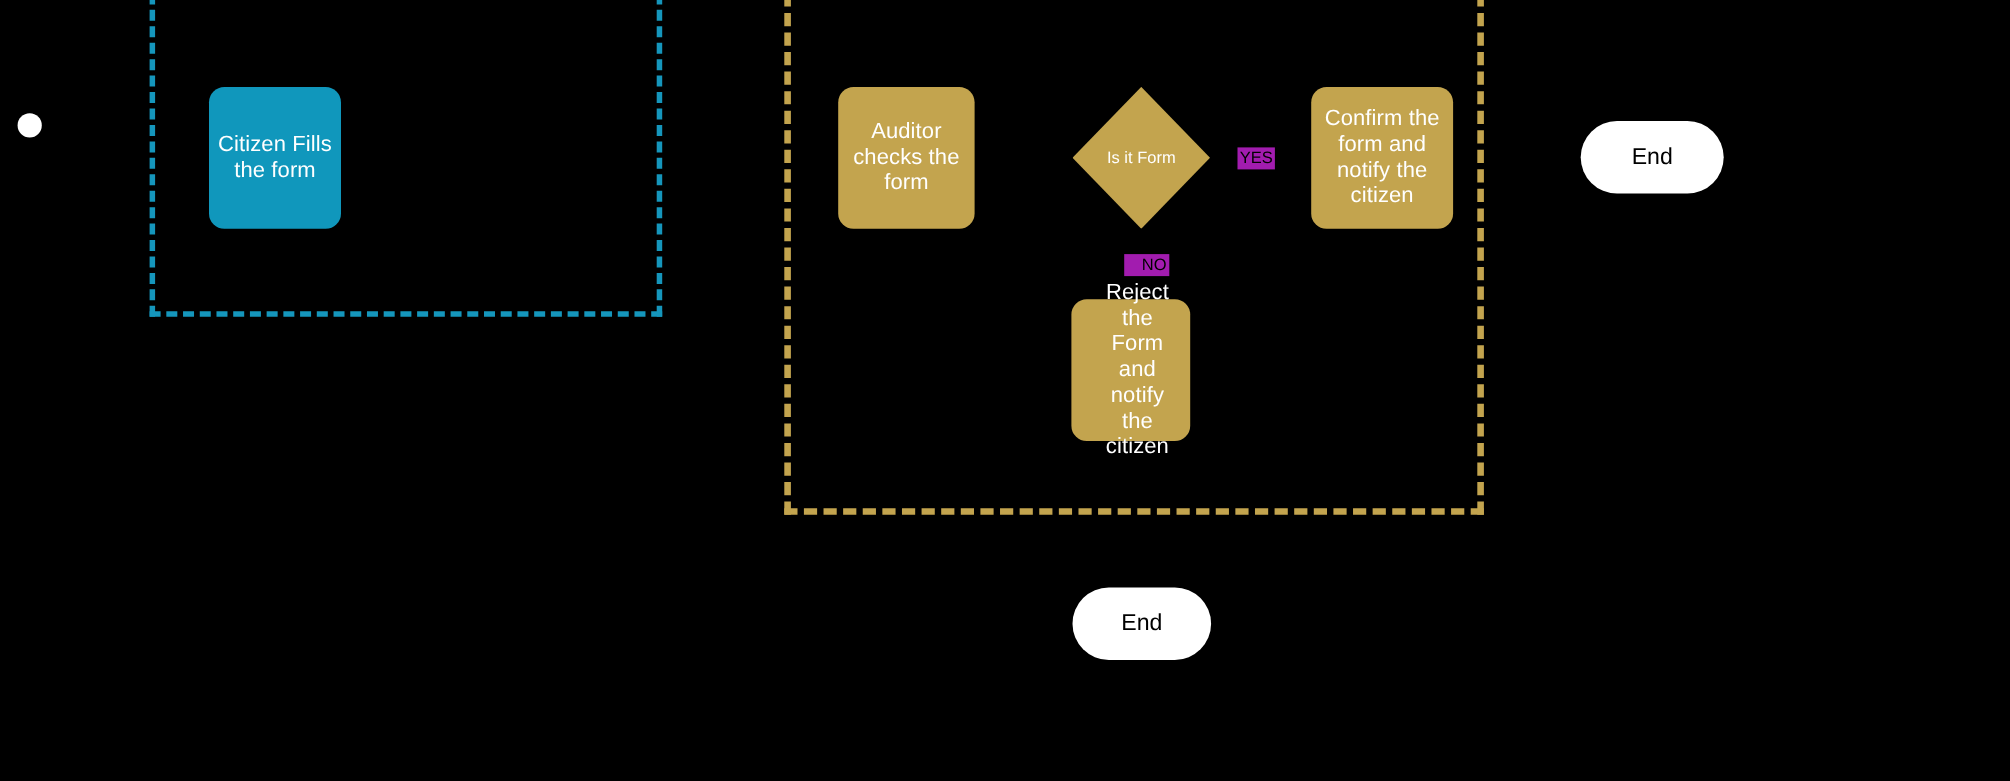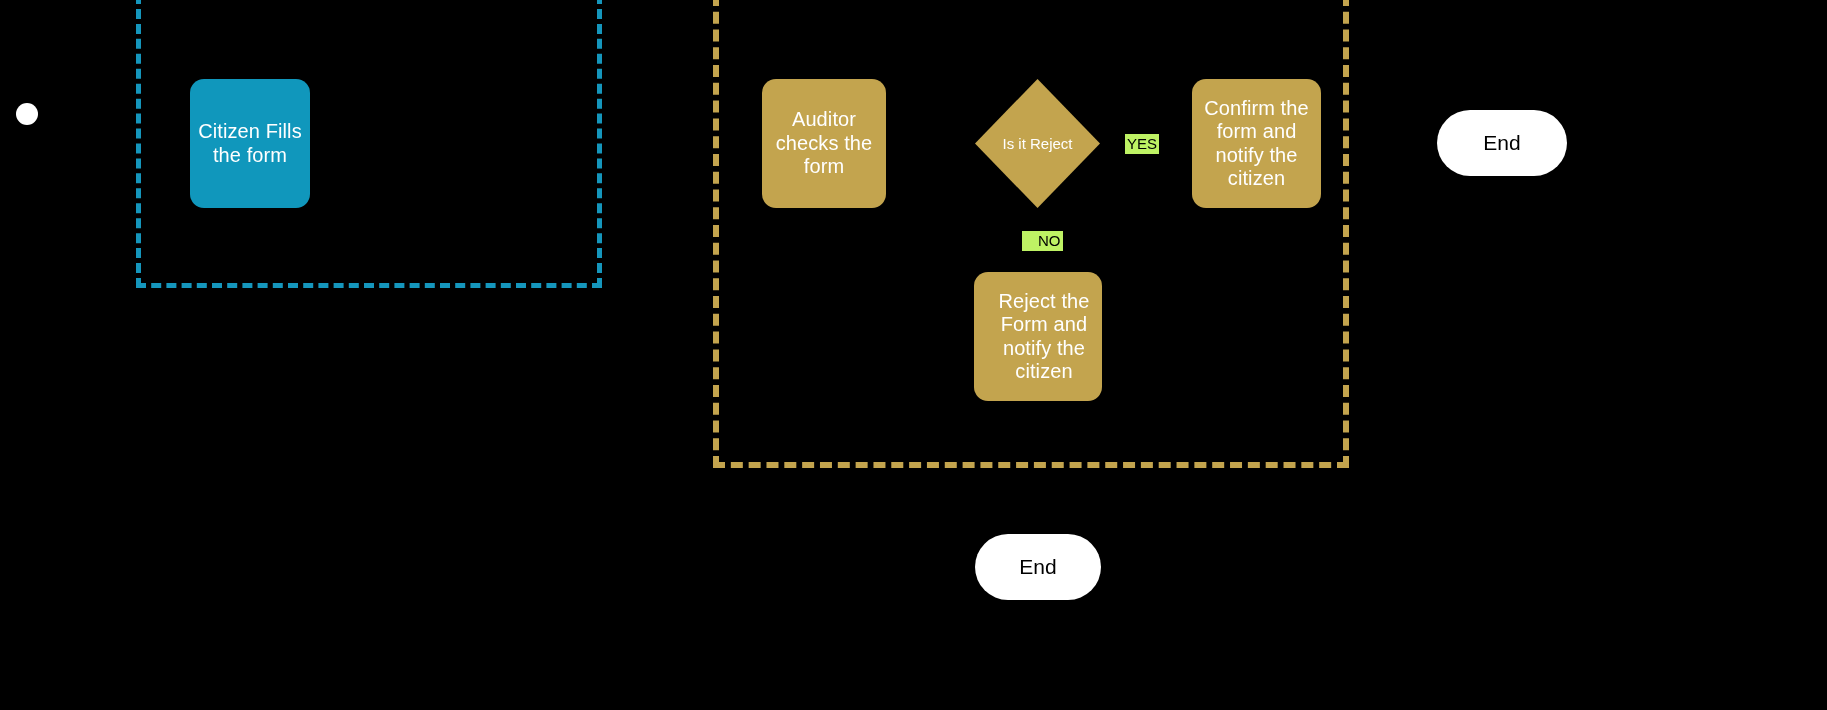--- a/index.html
+++ b/index.html
@@ -67,21 +67,21 @@
     white-space: pre-line;
     letter-spacing: 0.1px;
   }
   .task.cyan { background: #1097bc; }
   .task.gold { background: #c3a44e; }
 
   .task-fills    { left: 190px; top: 79px;  width: 120px; height: 129px; }
   .task-submits  { left: 407px; top: 79px;  width: 129px; height: 129px; }
   .task-auditor  { left: 762px; top: 79px;  width: 124px; height: 129px; }
   .task-confirm  { left: 1192px; top: 79px; width: 129px; height: 129px; }
-  .task-reject   { left: 974px; top: 272px; width: 128px; height: 129px; padding-left: 20px; }
+  .task-reject   { left: 974px; top: 272px; width: 108px; height: 129px; padding-left: 20px; }
 
   
   .decision {
     position: absolute;
     left: 975px;
     top: 79px;
     width: 125px;
     height: 129px;
   }
   .decision .diamond-shape {
@@ -111,21 +111,21 @@
     justify-content: center;
     color: #000000;
     font-size: 21px;
   }
   .end-right  { left: 1437px; top: 110px; width: 130px; height: 66px; }
   .end-bottom { left: 975px;  top: 534px; width: 126px; height: 66px; }
 
   
   .edge-label {
     position: absolute;
-    background: #bef264;
+    background: #a21caf;
     color: #000000;
     font-size: 15px;
     line-height: 1;
     padding: 2px 2px 3px 2px;
     white-space: nowrap;
   }
   .label-yes { left: 1125px; top: 134px; }
   .label-no  { left: 1022px; top: 231px; padding-left: 16px; }
 </style>
 </head>
@@ -139,21 +139,21 @@
 
   <div class="lane lane-auditor"></div>
 
   <div class="task cyan task-fills">Citizen Fills the form</div>
 
 
   <div class="task gold task-auditor">Auditor checks the form</div>
 
   <div class="decision">
     <div class="diamond-shape"></div>
-    <div class="diamond-label">Is it Reject</div>
+    <div class="diamond-label">Is it Form</div>
   </div>
 
   <div class="edge-label label-yes">YES</div>
 
   <div class="edge-label label-no">NO</div>
 
   <div class="task gold task-confirm">Confirm the form and notify the citizen</div>
 
   <div class="task gold task-reject">Reject the Form and notify the citizen</div>
 

